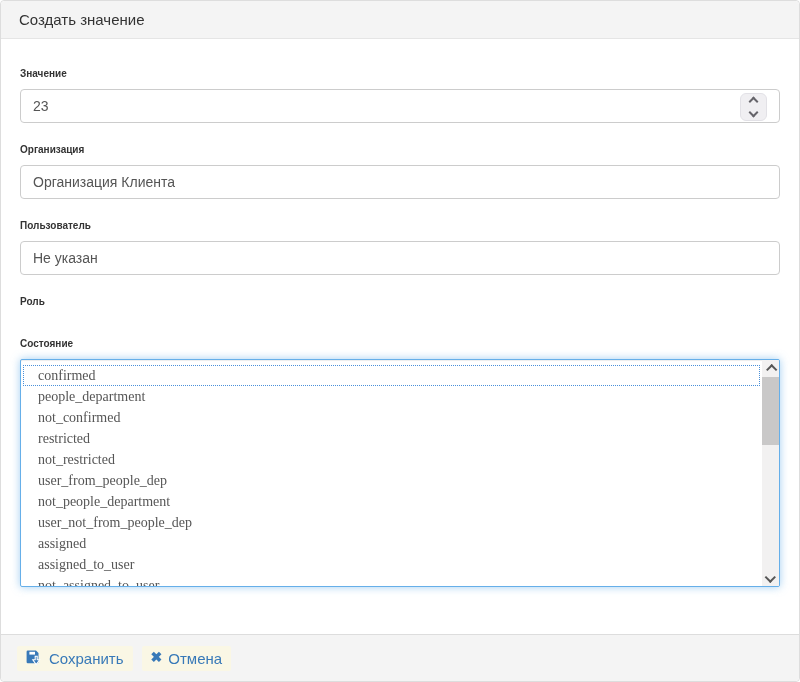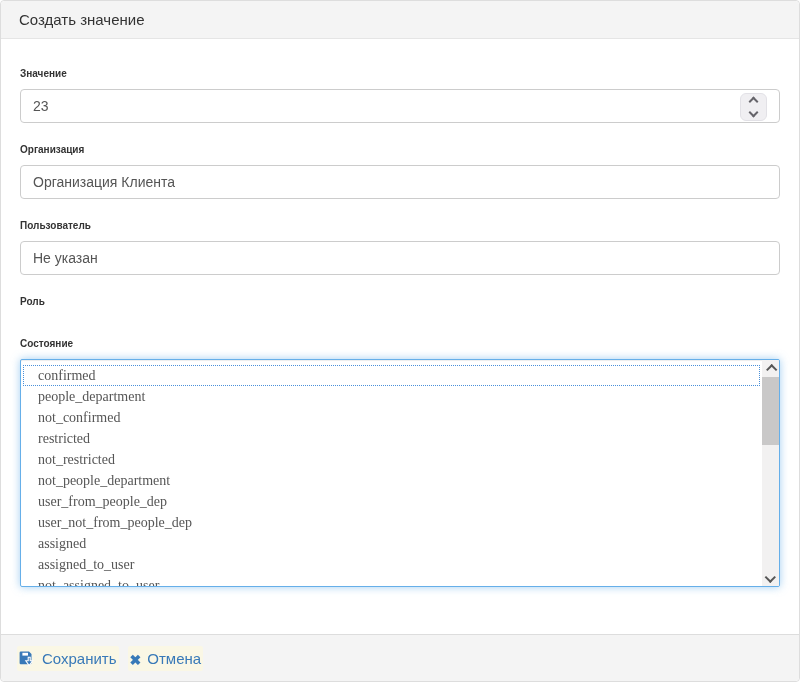--- a/index.html
+++ b/index.html
@@ -66,23 +66,23 @@
   .scroll-track { flex:1 1 auto; position:relative; }
   .scroll-thumb { position:absolute; left:0; right:0; top:0; height:68px; background:#c9c8c8; cursor:pointer; }
   
   .panel-footer {
     height:47px; box-sizing:border-box; flex:0 0 auto;
     background:#f4f4f4; border-top:1px solid #ddd;
     padding:0 16px; display:flex; align-items:center; gap:9px;
     border-radius:0 0 4px 4px;
   }
   .btn-link {
-    display:inline-flex; align-items:flex-end; gap:6px;
+    display:inline-flex; align-items:flex-start; gap:6px;
     background:#faf7e5; color:#3879b8; font-size:15px; line-height:17px;
-    padding:4px 2px; border-radius:2px; cursor:pointer; text-decoration:none;
+    padding:4px 9px; border-radius:2px; cursor:pointer; text-decoration:none;
     border:none;
   }
   .x-glyph { font-size:14px; font-weight:bold; color:#3879b8; line-height:14px; }
 </style>
 </head>
 <body>
 
 <div class="panel">
 
   <div class="panel-heading">
@@ -118,22 +118,22 @@
 
     <div class="form-group last">
       <label class="ctl-label">Состояние</label>
       <div class="listbox">
         <div class="options">
           <div class="option focused">confirmed</div>
           <div class="option">people_department</div>
           <div class="option">not_confirmed</div>
           <div class="option">restricted</div>
           <div class="option">not_restricted</div>
+          <div class="option">user_from_people_dep</div>
           <div class="option">not_people_department</div>
-          <div class="option">user_from_people_dep</div>
           <div class="option">user_not_from_people_dep</div>
           <div class="option">assigned</div>
           <div class="option">assigned_to_user</div>
           <div class="option">not_assigned_to_user</div>
         </div>
         <div class="vscroll">
           <div class="scroll-btn">
             <span class="sb-chev up"></span>
           </div>
           <div class="scroll-track">

